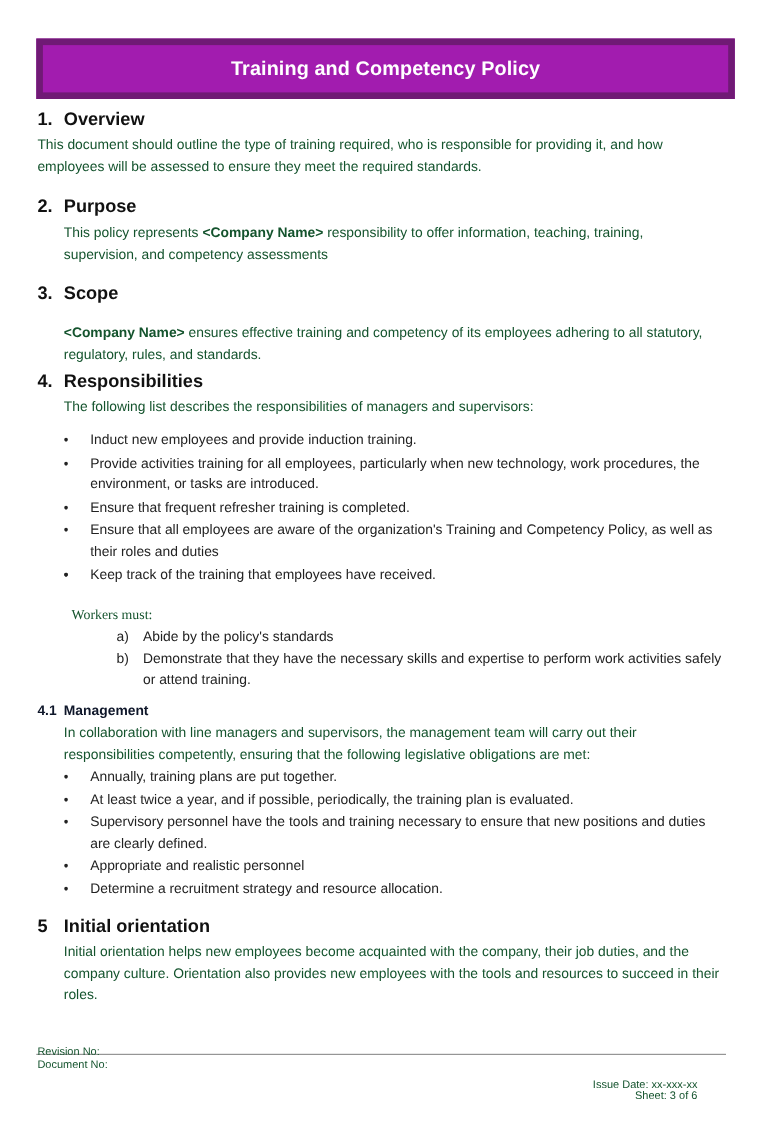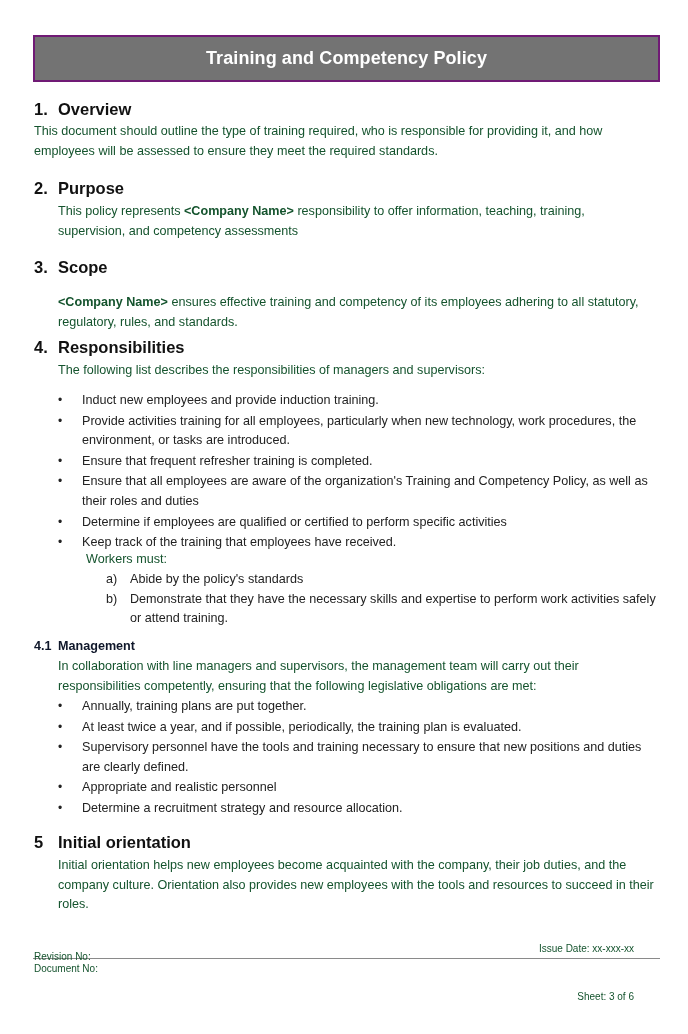--- a/index.html
+++ b/index.html
@@ -2,21 +2,21 @@
 <html><head>
 <meta charset="utf-8">
 <style>
   html, body { margin: 0; padding: 0; background: #ffffff; }
   body {
     width: 688px; height: 1034px; position: relative; overflow: hidden;
     font-family: "Liberation Sans", sans-serif; color: #1a1a1a;
   }
   .title-bar {
     position: absolute; left: 33px; top: 35px; width: 623px; height: 43px;
-    background: #737373; border: 2px solid #701a75;
+    background: #a21caf; border: 6px solid #701a75;
     display: flex; align-items: center; justify-content: center;
   }
   .title-bar span { color: #ffffff; font-weight: bold; font-size: 18px; letter-spacing: 0.1px; }
   .h1 {
     position: absolute; left: 34px; font-weight: bold; font-size: 16.5px; color: #111;
     display: flex;
   }
   .h1 .num { width: 24px; display: inline-block; }
   .p {
     position: absolute; font-size: 12.6px; line-height: 19.6px; color: #14532d;
@@ -62,24 +62,24 @@
   <span class="num">4.</span>
   <span>Responsibilities</span>
 </div>
 <div class="p" style="left:58px; top:361px; width:600px;">The following list describes the responsibilities of managers and supervisors:</div>
 
 <ul class="bullets" style="top:391px; width:602px;">
   <li><span class="dot">•</span><span>Induct new employees and provide induction training.</span></li>
   <li style="margin-top:1px;"><span class="dot">•</span><span>Provide activities training for all employees, particularly when new technology, work procedures, the environment, or tasks are introduced.</span></li>
   <li style="margin-top:1px;"><span class="dot">•</span><span>Ensure that frequent refresher training is completed.</span></li>
   <li style="margin-top:1px;"><span class="dot">•</span><span>Ensure that all employees are aware of the organization's Training and Competency Policy, as well as their roles and duties</span></li>
-  <li style="margin-top:1px;"><span class="dot">•</span><span>Determine if employees are qualified or certified to perform specific activities</span></li>
+  <li style="margin-top:1px;"><span class="dot">•</span></li>
   <li style="margin-top:1px;"><span class="dot">•</span><span>Keep track of the training that employees have received.</span></li>
 </ul>
-<div class="p" style="left:86px; top:550px;">Workers must:</div>
+<div class="p" style="left:65px; top:550px;font-family:Liberation Serif, serif;">Workers must:</div>
 <ol class="alpha" style="top:570px; width:556px;">
   <li><span class="lbl">a)</span><span>Abide by the policy's standards</span></li>
   <li><span class="lbl">b)</span><span>Demonstrate that they have the necessary skills and expertise to perform work activities safely or attend training.</span></li>
 </ol>
 
 <div class="h2">
   <span class="num">4.1</span><span>Management</span>
 </div>
 <div class="p" style="left:58px; top:657px; width:600px;">In collaboration with line managers and supervisors, the management team will carry out their responsibilities competently, ensuring that the following legislative obligations are met:</div>
 <ul class="bullets" style="top:697px; width:602px;">
@@ -93,13 +93,13 @@
 <div class="h1" style="top:833px;">
   <span class="num">5</span>
   <span>Initial orientation</span>
 </div>
 <div class="p" style="left:58px; top:856px; width:602px;">Initial orientation helps new employees become acquainted with the company, their job duties, and the company culture. Orientation also provides new employees with the tools and resources to succeed in their roles.</div>
 
 <div class="footer-line"></div>
 <div class="footer" style="left:34px; top:960px;">Document No:</div>
 <div class="footer" style="left:34px; top:948px;text-align:right;">Revision No:</div>
 <div class="footer" style="right:54px; top:960px; text-align:center;margin-top:28px;">Sheet: 3 of 6</div>
-<div class="footer" style="right:54px; top:940px; text-align:center;">Issue Date: xx-xxx-xx</div>
+<div class="footer" style="right:54px; top:978px; text-align:center;">Issue Date: xx-xxx-xx</div>
 
 </body></html>

